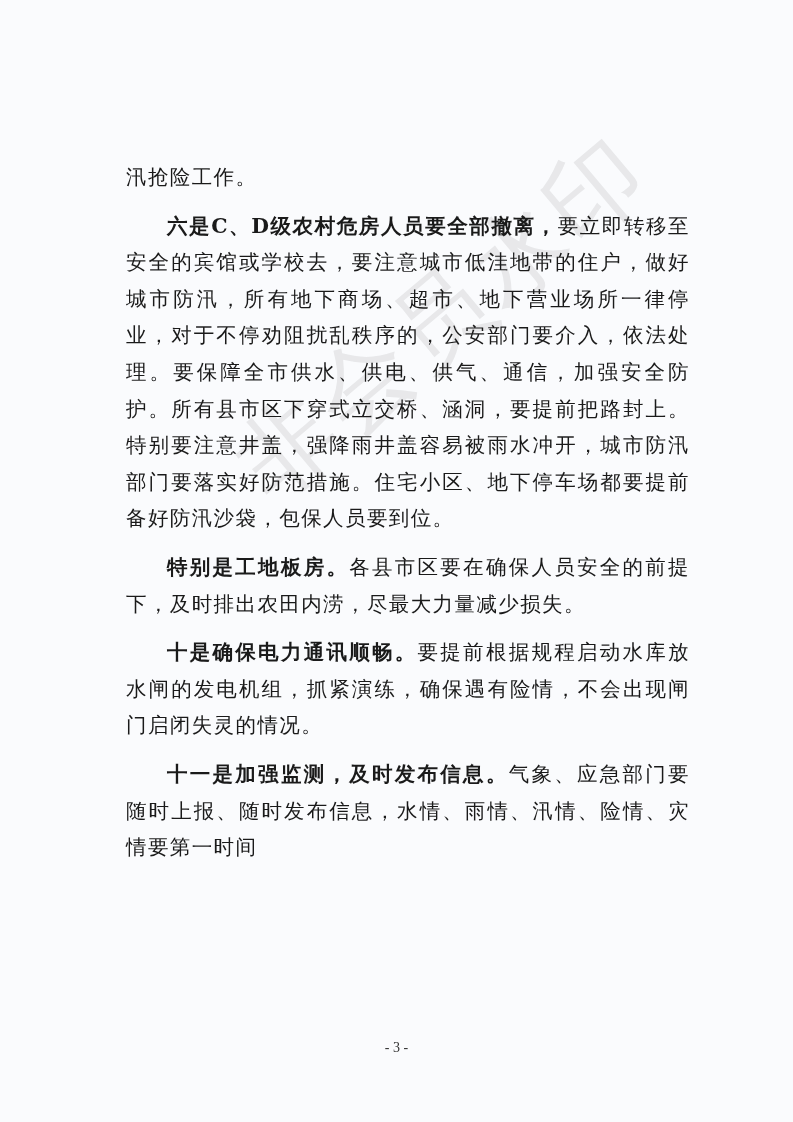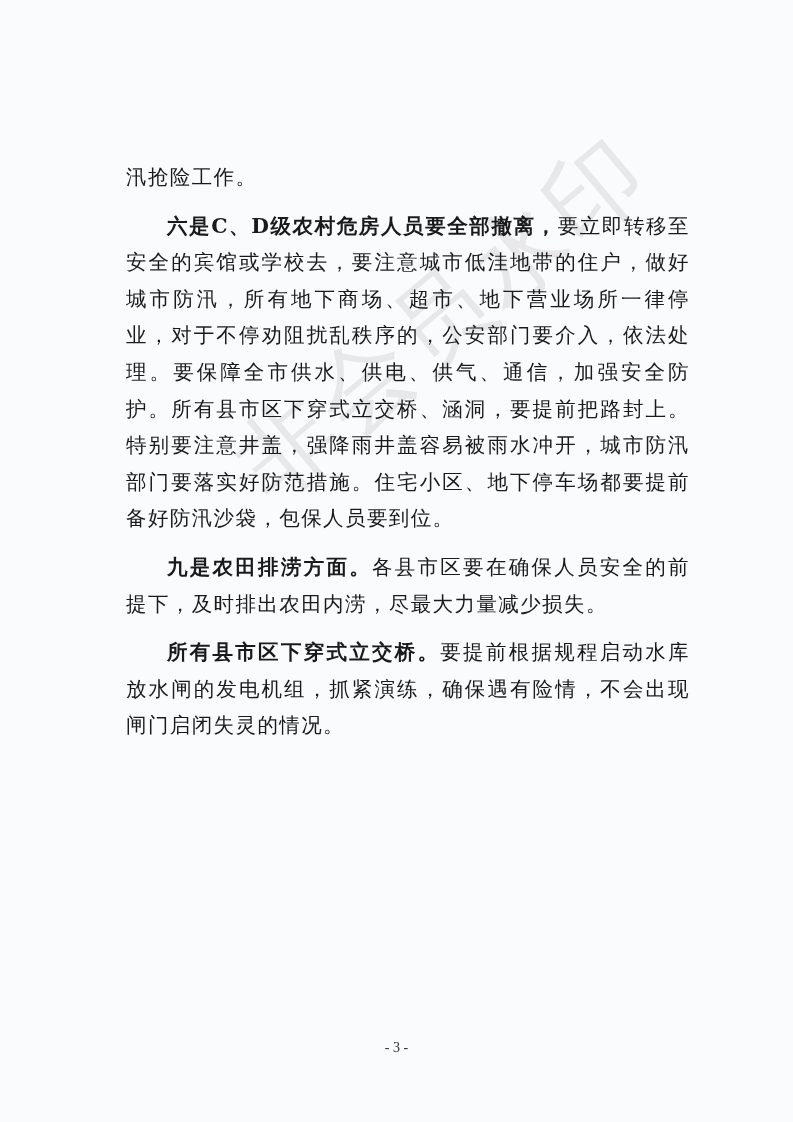--- a/index.html
+++ b/index.html
@@ -40,21 +40,24 @@
   <div class="watermark">非会员水印</div>
 
   <div class="body-text">
     <p class="para">
       <span class="lead"></span><span>汛抢险工作。</span>
     </p>
     <p class="para indent">
       <span class="lead">六是C、D级农村危房人员要全部撤离，</span><span>要立即转移至安全的宾馆或学校去，要注意城市低洼地带的住户，做好城市防汛，所有地下商场、超市、地下营业场所一律停业，对于不停劝阻扰乱秩序的，公安部门要介入，依法处理。要保障全市供水、供电、供气、通信，加强安全防护。所有县市区下穿式立交桥、涵洞，要提前把路封上。特别要注意井盖，强降雨井盖容易被雨水冲开，城市防汛部门要落实好防范措施。住宅小区、地下停车场都要提前备好防汛沙袋，包保人员要到位。</span>
     </p>
     <p class="para indent">
-      <span class="lead">九是农田排涝方面。</span><span>各县市区要在确保人员安全的前提下，及时排出农田内涝，尽最大力量减少损失。</span>
+      <span class="lead">特别是工地板房。</span><span>各县市区要在确保人员安全的前提下，及时排出农田内涝，尽最大力量减少损失。</span>
     </p>
     <p class="para indent">
-      <span class="lead">所有县市区下穿式立交桥。</span><span>要提前根据规程启动水库放水闸的发电机组，抓紧演练，确保遇有险情，不会出现闸门启闭失灵的情况。</span>
+      <span class="lead">十是确保电力通讯顺畅。</span><span>要提前根据规程启动水库放水闸的发电机组，抓紧演练，确保遇有险情，不会出现闸门启闭失灵的情况。</span>
+    </p>
+    <p class="para indent">
+      <span class="lead">十一是加强监测，及时发布信息。</span><span>气象、应急部门要随时上报、随时发布信息，水情、雨情、汛情、险情、灾情要第一时间</span>
     </p>
   </div>
 
   <div class="page-number">- 3 -</div>
 </div>
 
 </body></html>

